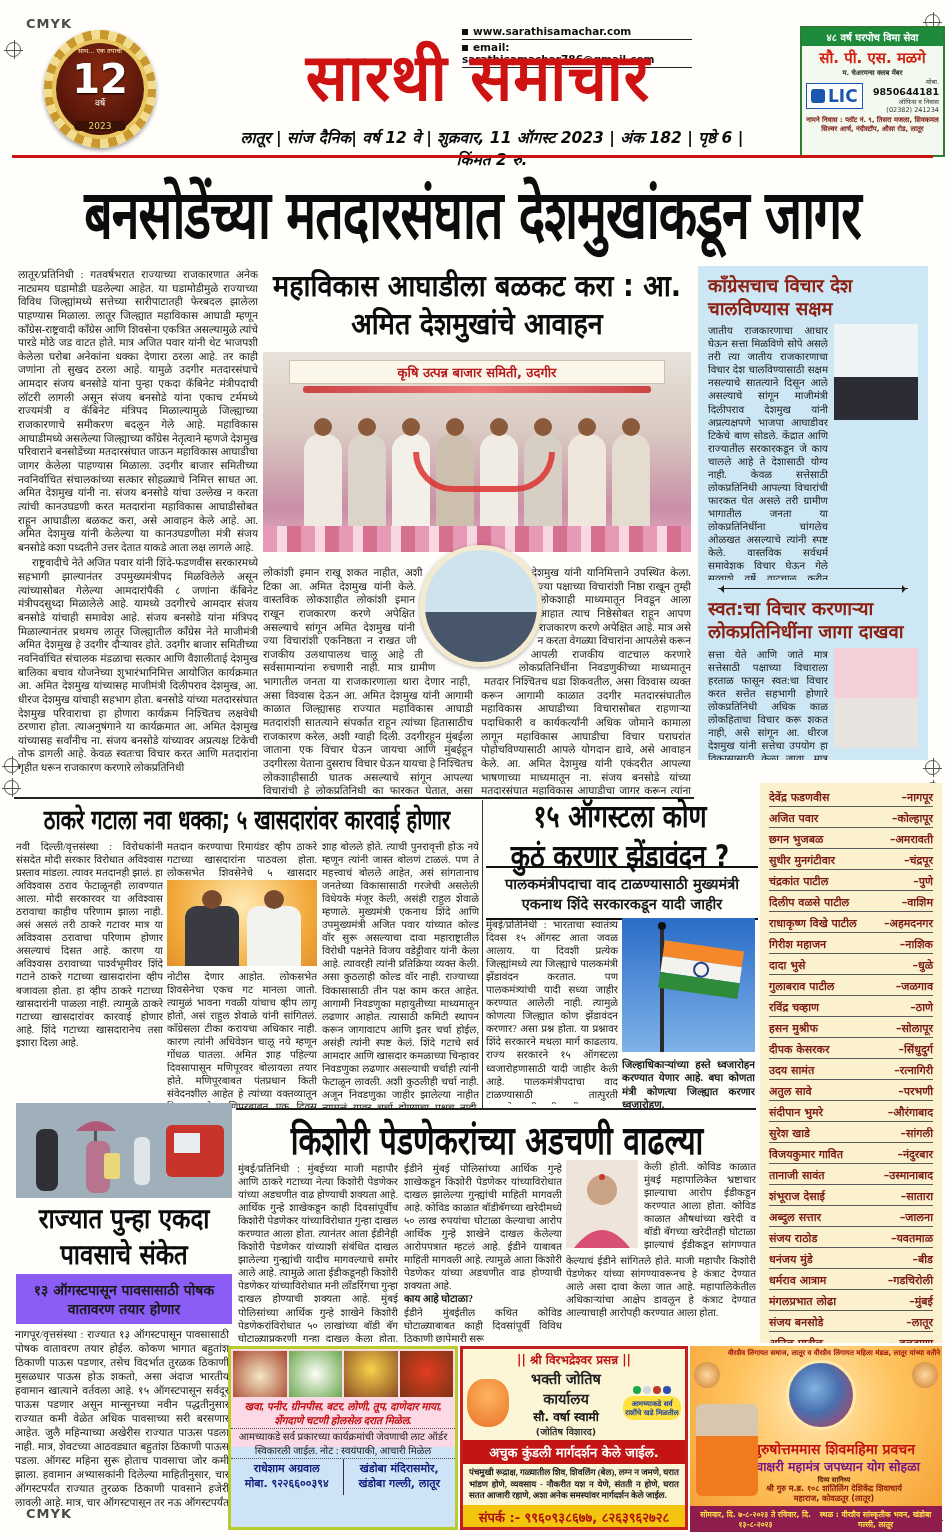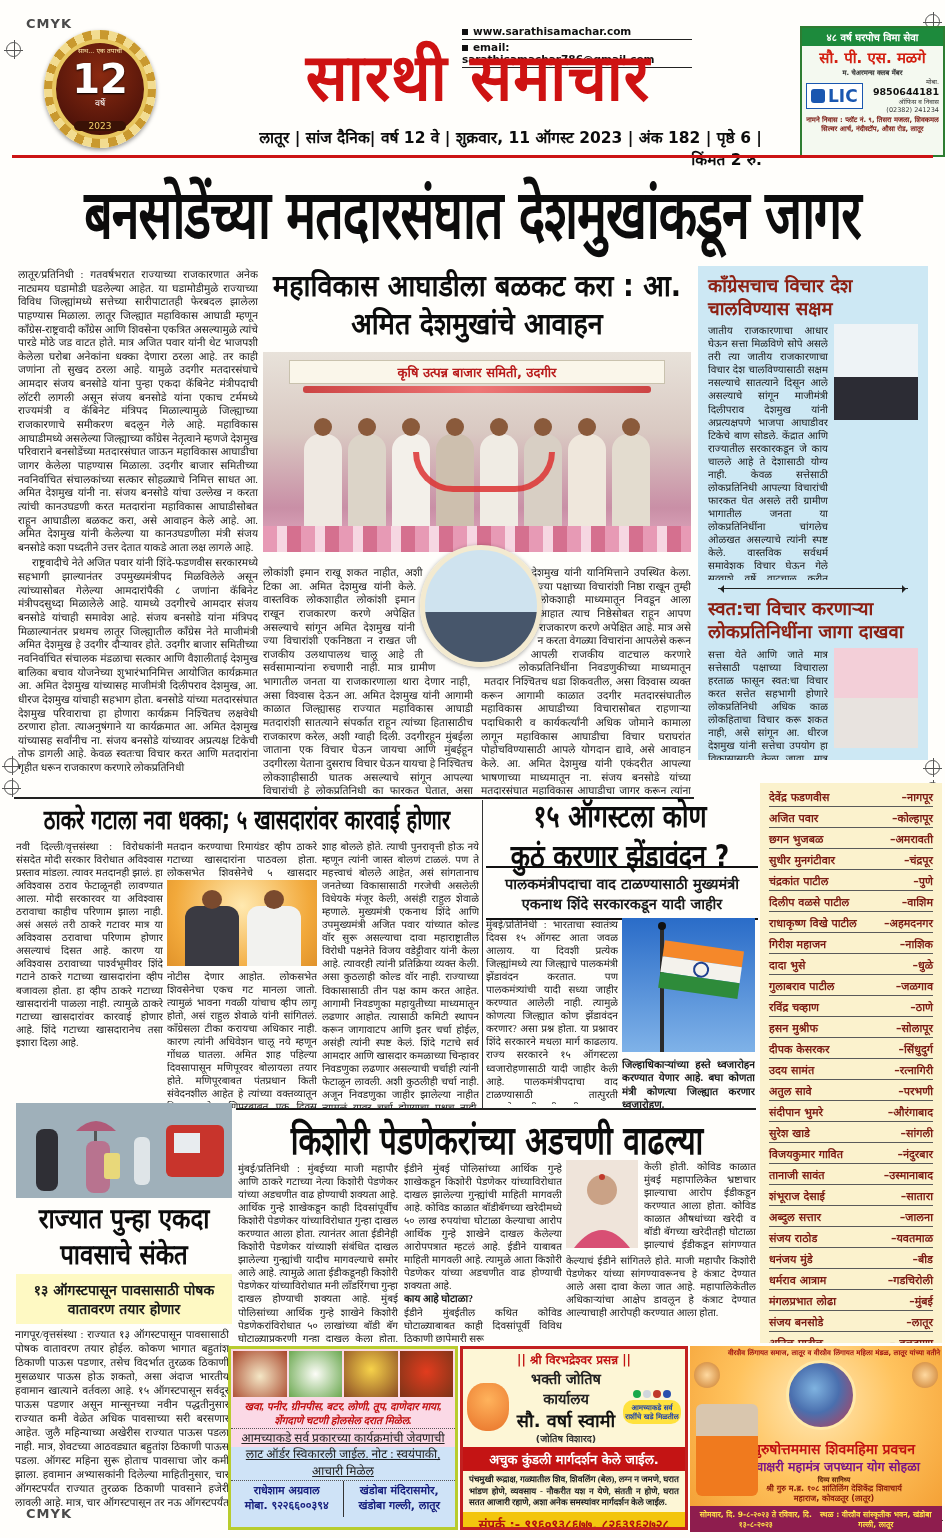--- a/index.html
+++ b/index.html
@@ -21,22 +21,22 @@
   .badge-arc{position:absolute;top:3px;left:0;right:0;font-size:6.5px;color:#ffe9a8;font-family:"DejaVu Sans",sans-serif;}
   .badge-num{font-size:40px;font-weight:bold;line-height:1;margin-top:16px;font-family:"DejaVu Sans",sans-serif;text-shadow:0 1px 2px #000;}
   .badge-unit{font-size:9px;line-height:1;}
   .badge-year{position:absolute;bottom:4px;left:18px;right:18px;background:#3a1206;color:#f4d06a;
          font-size:9px;border-radius:6px;font-family:"DejaVu Sans",sans-serif;}
   .ptitle{left:178px;top:40px;width:600px;text-align:center;color:#ce1212;font-size:62px;line-height:1.15;
           font-weight:900;font-family:"DejaVu Sans",sans-serif;letter-spacing:1px;transform:scaleY(1.05);transform-origin:top;}
   .contact{left:462px;top:24px;width:230px;font-family:"DejaVu Sans",sans-serif;font-size:10.5px;font-weight:bold;color:#111;}
   .contact .line{border-bottom:1px solid #222;padding:1px 0 2px 0;}
   .sq{display:inline-block;width:6px;height:6px;background:#111;margin-right:5px;}
-  .dateline{left:222px;top:126px;width:540px;text-align:right;font-size:15.5px;font-weight:bold;
-            font-family:"DejaVu Sans",sans-serif;color:#0c0c0c;}
+  .dateline{left:222px;top:126px;width:540px;text-align:center;font-size:15.5px;font-weight:bold;
+            font-family:"DejaVu Sans",sans-serif;color:#0c0c0c;font-style:italic;}
   .lic{left:800px;top:26px;width:141px;height:127px;border:2px solid #2e7d32;background:#f4f9f0;overflow:hidden;
        font-family:"DejaVu Sans",sans-serif;text-align:center;}
   .lic-head{background:#1d8a3c;color:#fff;font-size:10px;font-weight:bold;padding:2px 0;}
   .lic-name{color:#d32011;font-weight:bold;font-size:15px;padding:1px 0;}
   .lic-member{font-size:6.8px;color:#333;font-weight:bold;}
   .lic-row{display:flex;align-items:center;justify-content:space-between;padding:1px 4px;}
   .lic-logo{border:1.5px solid #1a57b0;color:#1a57b0;font-weight:bold;font-size:17px;padding:2px 4px;background:#fff;display:flex;align-items:center;gap:3px;}
   .lic-logo .emb{width:14px;height:14px;background:#1a57b0;border-radius:3px;display:inline-block;}
   .lic-ph{font-size:6.5px;color:#333;text-align:right;line-height:1.25;}
   .lic-ph b{font-size:9.5px;color:#111;}
@@ -85,45 +85,45 @@
   .flag-sub{left:486px;top:866px;width:268px;border-top:2px solid #111;border-bottom:2px solid #111;
             padding:5px 2px;text-align:center;font-size:14.5px;font-weight:bold;font-family:"DejaVu Sans",sans-serif;}
   .flag-photo{left:622px;top:918px;width:133px;height:134px;background:linear-gradient(#2a6cc8,#7fb2e8);overflow:hidden;}
   
   .mlist{left:760px;top:783px;width:182px;height:560px;background:#fbf2cd;padding:3px 9px;box-sizing:border-box;overflow:hidden;}
   .mrow{display:flex;justify-content:space-between;align-items:center;border-bottom:1.4px solid #5a5a5a;
         padding:2.5px 0;font-family:"DejaVu Sans",sans-serif;font-size:11px;font-weight:bold;color:#7c1d15;}
   
   .rain-photo{left:16px;top:1103px;width:216px;height:95px;background:linear-gradient(#b9c2c9,#8e9aa4);overflow:hidden;}
   .rain-head{left:16px;top:1202px;width:216px;text-align:center;font-size:24px;line-height:1.3;transform:scaleY(1.15);transform-origin:top;}
-  .rain-sub{left:16px;top:1274px;width:216px;box-sizing:border-box;background:#fef9c3;text-align:center;
+  .rain-sub{left:16px;top:1274px;width:216px;box-sizing:border-box;background:#8b5cf6;text-align:center;
             font-size:14px;font-weight:bold;font-family:"DejaVu Sans",sans-serif;padding:6px 4px;}
   .ped-head{left:238px;top:1112px;width:518px;text-align:center;font-size:30px;white-space:nowrap;
             transform:scaleY(1.3);transform-origin:top;overflow:hidden;}
   .ped-photo{left:566px;top:1160px;width:72px;height:88px;background:linear-gradient(#f5e9e2 45%,#e05575 45%);overflow:hidden;}
   
   .ad-khava{left:228px;top:1346px;width:230px;height:184px;border:3px solid #b8cc2e;box-sizing:border-box;
             background:linear-gradient(#fbd9e6 55%,#cfe3f7 55%);overflow:hidden;text-align:center;}
   .foods{display:flex;gap:2px;padding:2px;}
   .food{flex:1;height:46px;}
   .khava-title{margin:2px 6px;background:#1a3fae;color:#fff;border-radius:14px;font-size:19px;font-weight:bold;
                font-family:"DejaVu Sans",sans-serif;padding:2px 0;}
   .khava-items{color:#c11212;font-size:10.5px;font-weight:bold;font-style:italic;line-height:1.3;padding:1px 4px;border-bottom:1px dotted #555;}
-  .khava-note{font-size:12px;color:#222;line-height:1.35;padding:1px 4px;border-bottom:1px dotted #555;text-decoration:underline;}
+  .khava-note{font-size:10px;color:#222;line-height:1.35;padding:1px 4px;border-bottom:1px dotted #555;}
   .khava-foot{display:flex;font-family:"DejaVu Sans",sans-serif;font-weight:bold;font-size:11px;color:#18207e;}
   .khava-foot>div{flex:1;padding:3px 2px;line-height:1.35;}
   .khava-foot>div:first-child{border-right:1.5px solid #333;}
   .ad-jyo{left:460px;top:1346px;width:228px;height:184px;border:3px solid #c22020;box-sizing:border-box;
           background:#fdf6d6;overflow:hidden;text-align:center;font-family:"DejaVu Sans",sans-serif;}
   .jyo-head{color:#c11212;font-weight:bold;font-size:12px;padding:2px 0 0 0;}
   .jyo-row{display:flex;align-items:center;justify-content:space-between;padding:0 4px;}
   .ganesh{width:42px;height:48px;border-radius:40% 40% 45% 45%;background:radial-gradient(circle at 50% 35%,#ffb35c,#e8732a);}
   .jyo-mid{flex:1;}
   .jyo-office{font-size:14.5px;font-weight:bold;color:#222;}
-  .jyo-name{font-size:18px;font-weight:bold;color:#111;}
+  .jyo-name{font-size:12px;font-weight:bold;color:#111;}
   .jyo-deg{font-size:9.5px;color:#333;font-weight:bold;}
   .jyo-right{width:58px;}
   .gems{display:flex;justify-content:center;gap:2px;margin-bottom:2px;}
   .gem{width:8px;height:8px;border-radius:50%;}
   .jyo-badge{background:#ffe23e;border-radius:10px;color:#1a3fae;font-size:7.2px;font-weight:bold;padding:3px 2px;line-height:1.25;}
   .jyo-band{background:#c41414;color:#fff;font-weight:bold;font-size:13px;padding:3px 0;margin:2px 0;}
   .jyo-body{font-size:8.6px;font-weight:bold;color:#222;text-align:justify;padding:1px 6px;line-height:1.35;font-family:"Liberation Serif",serif;}
   .jyo-contact{background:#f3c50e;color:#b01010;font-weight:bold;font-size:13px;padding:3px 0;margin-top:2px;}
   .ad-prv{left:690px;top:1346px;width:252px;height:186px;box-sizing:border-box;overflow:hidden;text-align:center;
           background:radial-gradient(circle at 50% 30%,#ffe9b8 0%,#ffc35e 45%,#f29a2e 100%);font-family:"DejaVu Sans",sans-serif;position:absolute;padding-left:36px;}
@@ -520,18 +520,18 @@
     <div class="prv-by">वीरशैव लिंगायत समाज, लातूर व वीरशैव लिंगायत महिला मंडळ, लातूर यांच्या वतीने</div>
     <div class="prv-icon" style="left:4px;top:16px;"></div>
     <div class="prv-icon" style="right:4px;top:16px;"></div>
     <div class="prv-circle"></div>
     <div class="prv-saint"></div>
     <div class="prv-l1">पुरुषोत्तममास शिवमहिमा प्रवचन</div>
     <div class="prv-l2">पंचाक्षरी महामंत्र जपध्यान योग सोहळा</div>
     <div class="prv-pres">दिव्य सानिध्य</div>
     <div class="prv-guru">श्री गुरु म.ब्र. १०८ शांतिलिंग देशिकेंद्र शिवाचार्य महाराज, कोवळतूर (लातूर)</div>
     <div class="prv-bar">
-      <span>सोमवार, दि. 9-८-२०२३ ते रविवार, दि. १३-८-२०२३</span>
+      <span>सोमवार, दि. ७-८-२०२३ ते रविवार, दि. १३-८-२०२३</span>
       <span>स्थळ : वीरशैव सांस्कृतीक भवन, खंडोबा गल्ली, लातूर</span>
     </div>
   </div>
 
 </div>
 
 </body></html>

